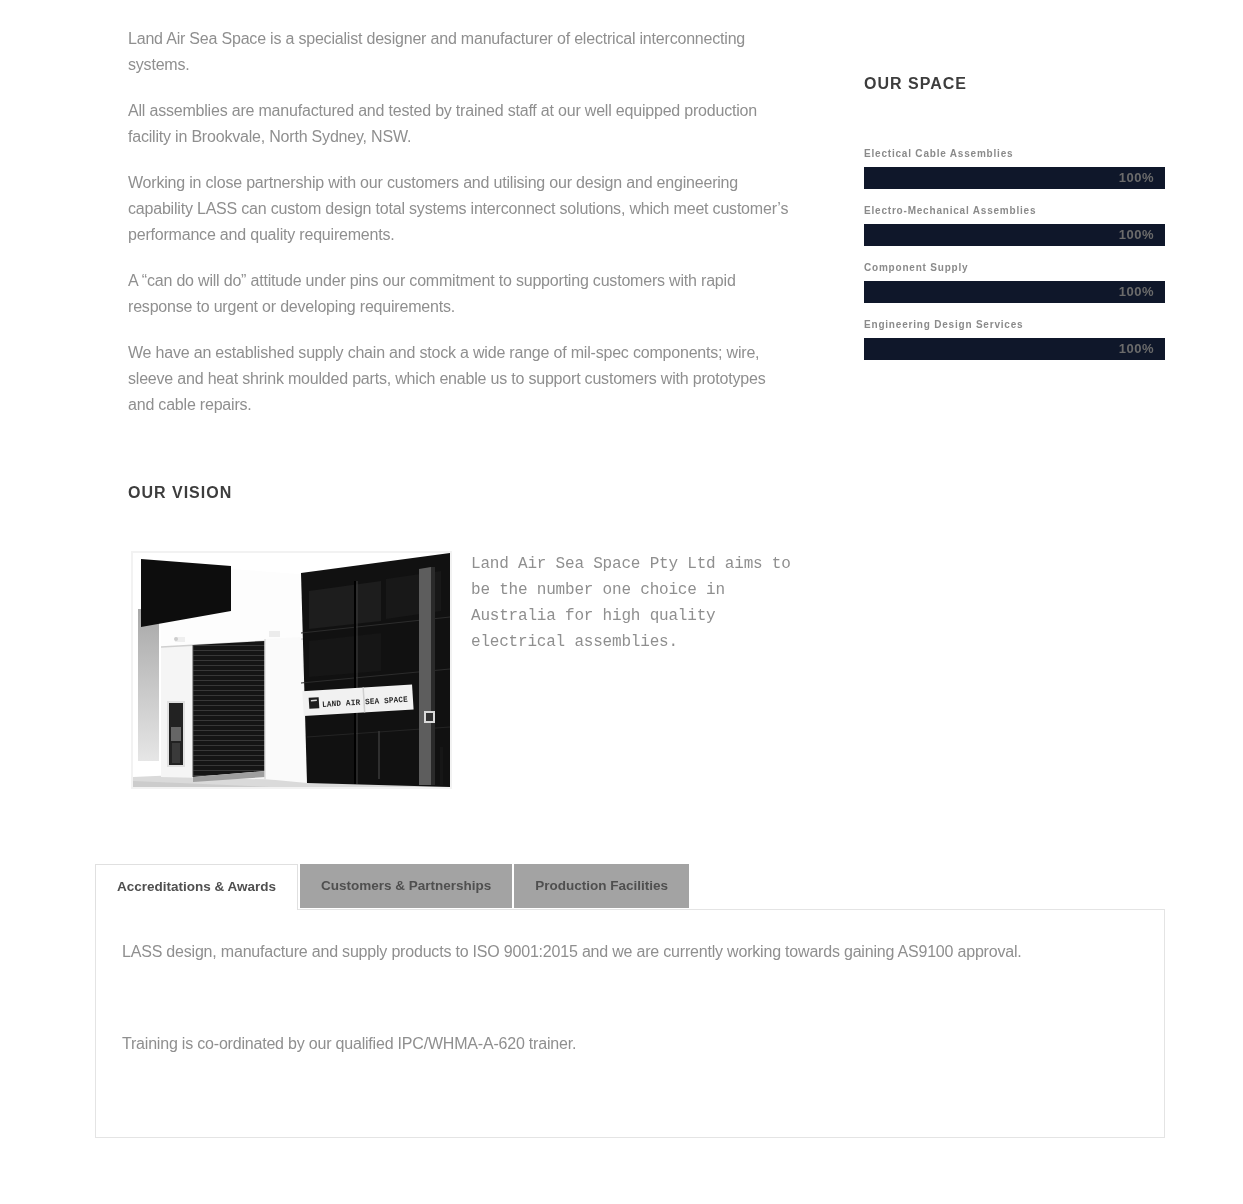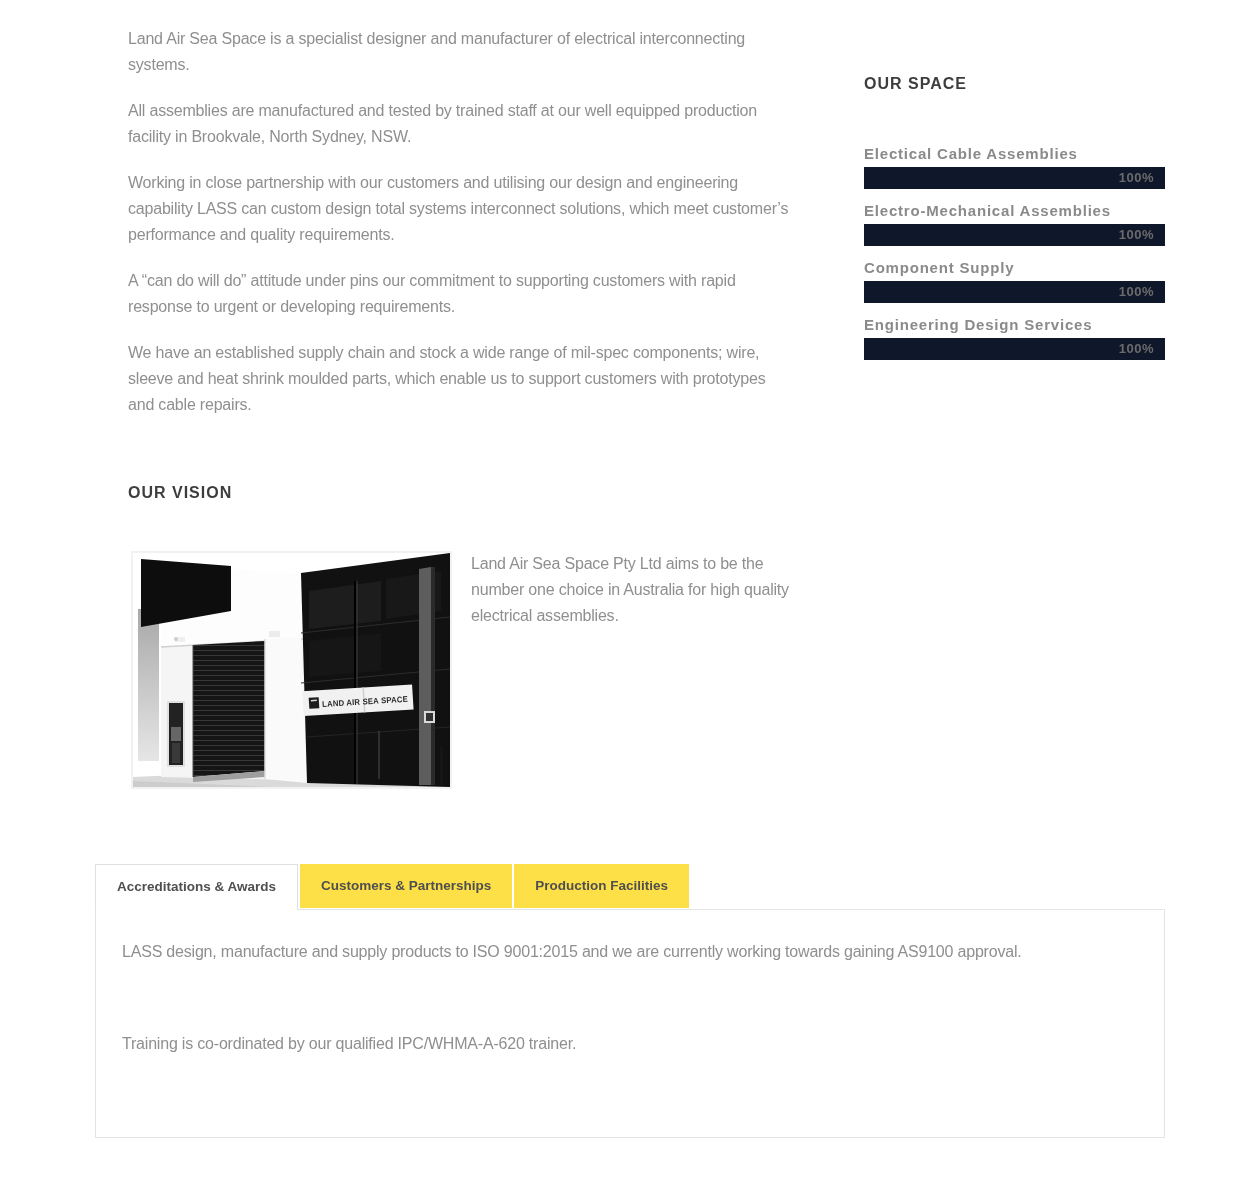--- a/index.html
+++ b/index.html
@@ -41,20 +41,21 @@
     line-height: 26px;
     color: #8f8f8f;
   }
 
   
   .vision-section { margin-top: 67px; }
   .vision-row {
     display: flex;
     margin-left: 3px;
     align-items: flex-start;
+    font-family: Liberation Mono, monospace;
   }
   .vision-photo {
     flex: none;
     width: 321px;
     height: 238px;
     margin-right: 19px;
     line-height: 0;
   }
   .vision-text { width: 330px; }
 
@@ -62,21 +63,21 @@
   .sidebar {
     margin-left: auto;
     width: 301px;
     flex: none;
     padding-top: 50px;
     box-sizing: content-box;
   }
   .sidebar h2.section-heading { margin-bottom: 54px; }
   .skill-item { margin-bottom: 14px; }
   .skill-label {
-    font-size: 15px;
+    font-size: 10px;
     line-height: 16px;
     font-weight: 700;
     letter-spacing: 0.8px;
     color: #8a8a8a;
     margin-bottom: 5px;
   }
   .skill-track { width: 100%; }
   .skill-bar {
     height: 22px;
     background: #0f172a;
@@ -101,21 +102,21 @@
     z-index: 2;
   }
   .tab {
     height: 44px;
     line-height: 44px;
     padding: 0 21px;
     margin-right: 2px;
     font-size: 13.5px;
     font-weight: 700;
     color: #4f4f4f;
-    background: #fde047;
+    background: #a3a3a3;
     cursor: pointer;
     white-space: nowrap;
   }
   .tab.active {
     background: #ffffff;
     border: 1px solid #e0e0e0;
     border-bottom: none;
     height: 45px;
     margin-bottom: -1px;
   }

